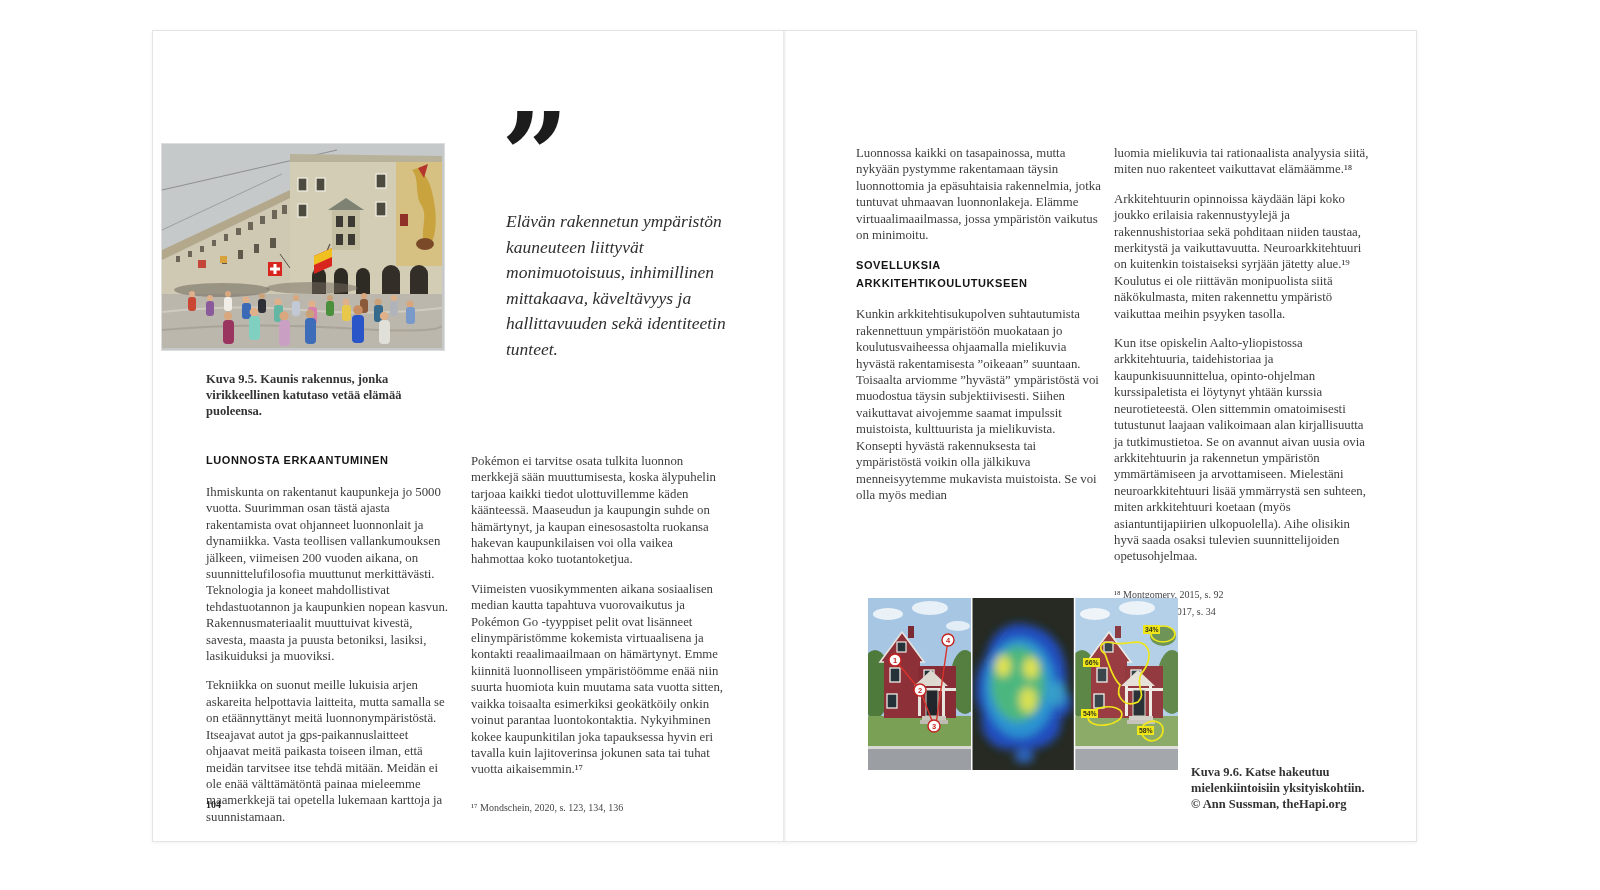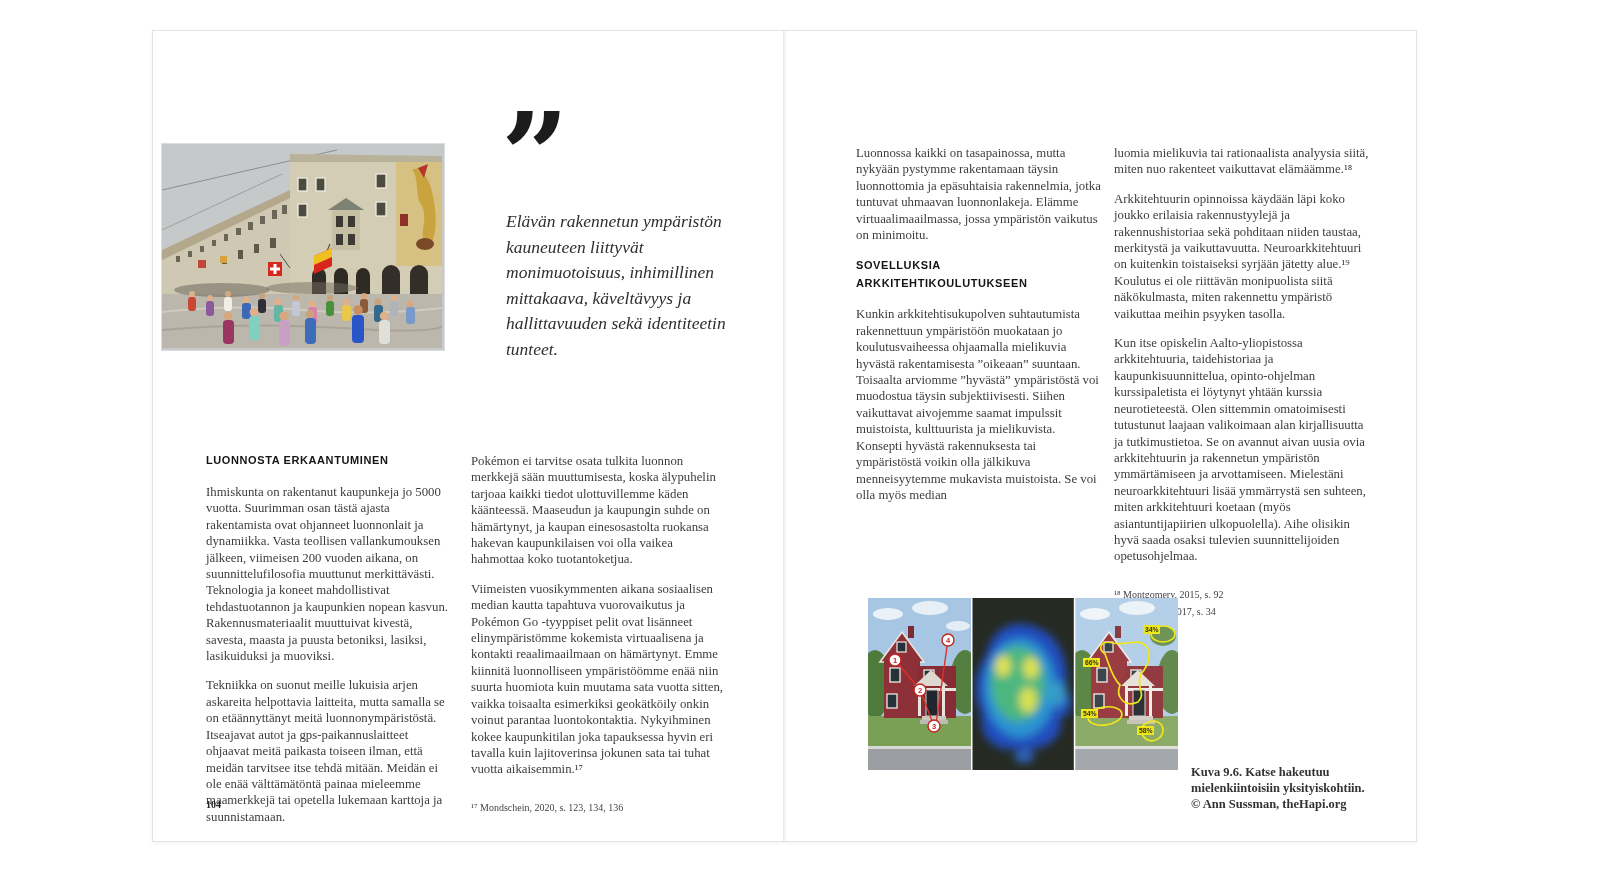--- a/index.html
+++ b/index.html
@@ -190,20 +190,21 @@
             <rect x="217" y="176" width="11" height="24" rx="4" fill="#e0dfd8"></rect>
           </g>
         <g>
             <circle cx="66" cy="172" r="4.2" fill="#d9a77e"></circle>
             <rect x="61" y="176" width="11" height="24" rx="4" fill="#9a3560"></rect>
           </g>
       </g>
     </svg>
   </div>
 
+  <div class="abs photo-caption">Kuva 9.5. Kaunis rakennus, jonka virikkeellinen katutaso vetää elämää puoleensa.</div>
 
   <div class="abs quote-mark">”</div>
 
   <div class="abs pull-quote">Elävän rakennetun ympäristön kauneuteen liittyvät monimuotoisuus, inhimillinen mittakaava, käveltävyys ja hallittavuuden sekä identiteetin tunteet.</div>
 
   <div class="abs col l-col1">
     <h3 class="col-h">LUONNOSTA ERKAANTUMINEN</h3>
     <p>Ihmiskunta on rakentanut kaupunkeja jo 5000 vuotta. Suurimman osan tästä ajasta rakentamista ovat ohjanneet luonnonlait ja dynamiikka. Vasta teollisen vallankumouksen jälkeen, viimeisen 200 vuoden aikana, on suunnittelufilosofia muuttunut merkittävästi. Teknologia ja koneet mahdollistivat tehdastuotannon ja kaupunkien nopean kasvun. Rakennusmateriaalit muuttuivat kivestä, savesta, maasta ja puusta betoniksi, lasiksi, lasikuiduksi ja muoviksi.</p>
     <p>Tekniikka on suonut meille lukuisia arjen askareita helpottavia laitteita, mutta samalla se on etäännyttänyt meitä luonnonympäristöstä. Itseajavat autot ja gps-paikannuslaitteet ohjaavat meitä paikasta toiseen ilman, että meidän tarvitsee itse tehdä mitään. Meidän ei ole enää välttämätöntä painaa mieleemme maamerkkejä tai opetella lukemaan karttoja ja suunnistamaan.</p>
   </div>

